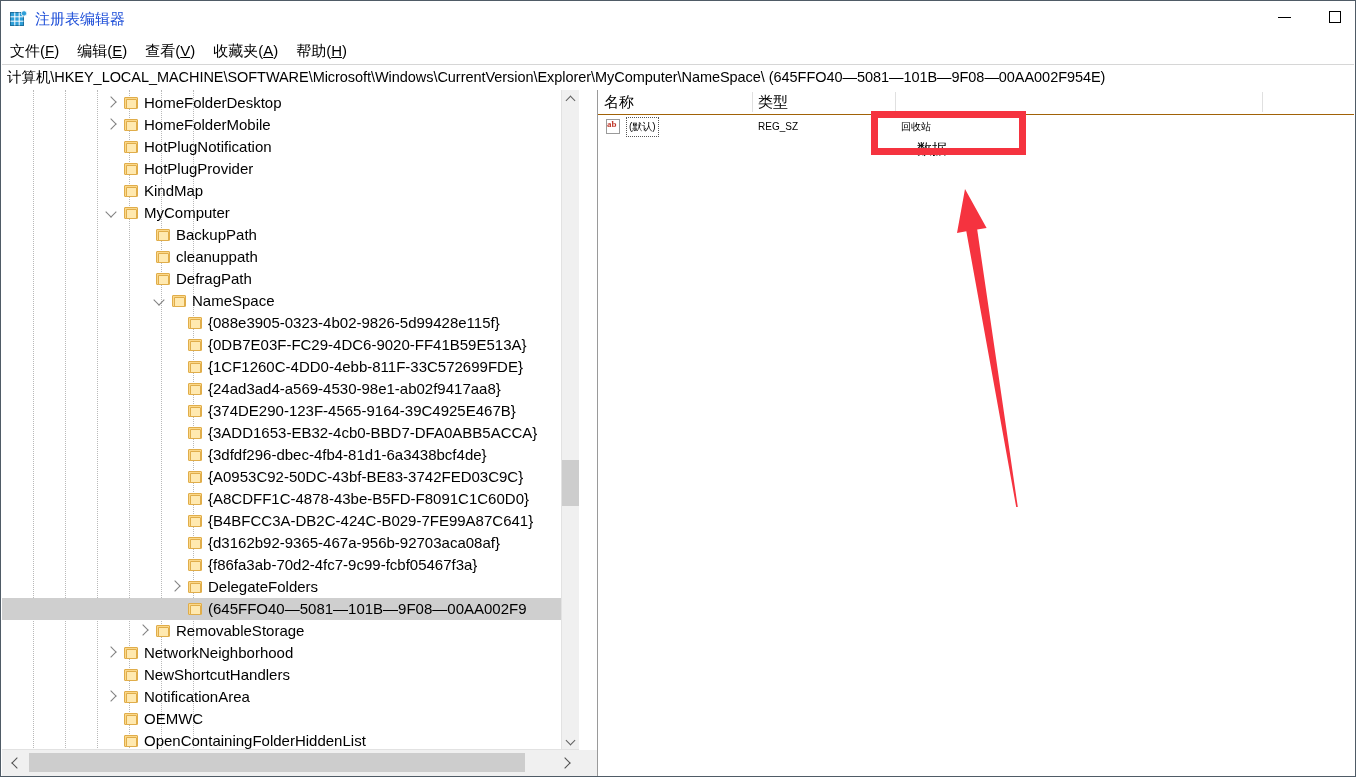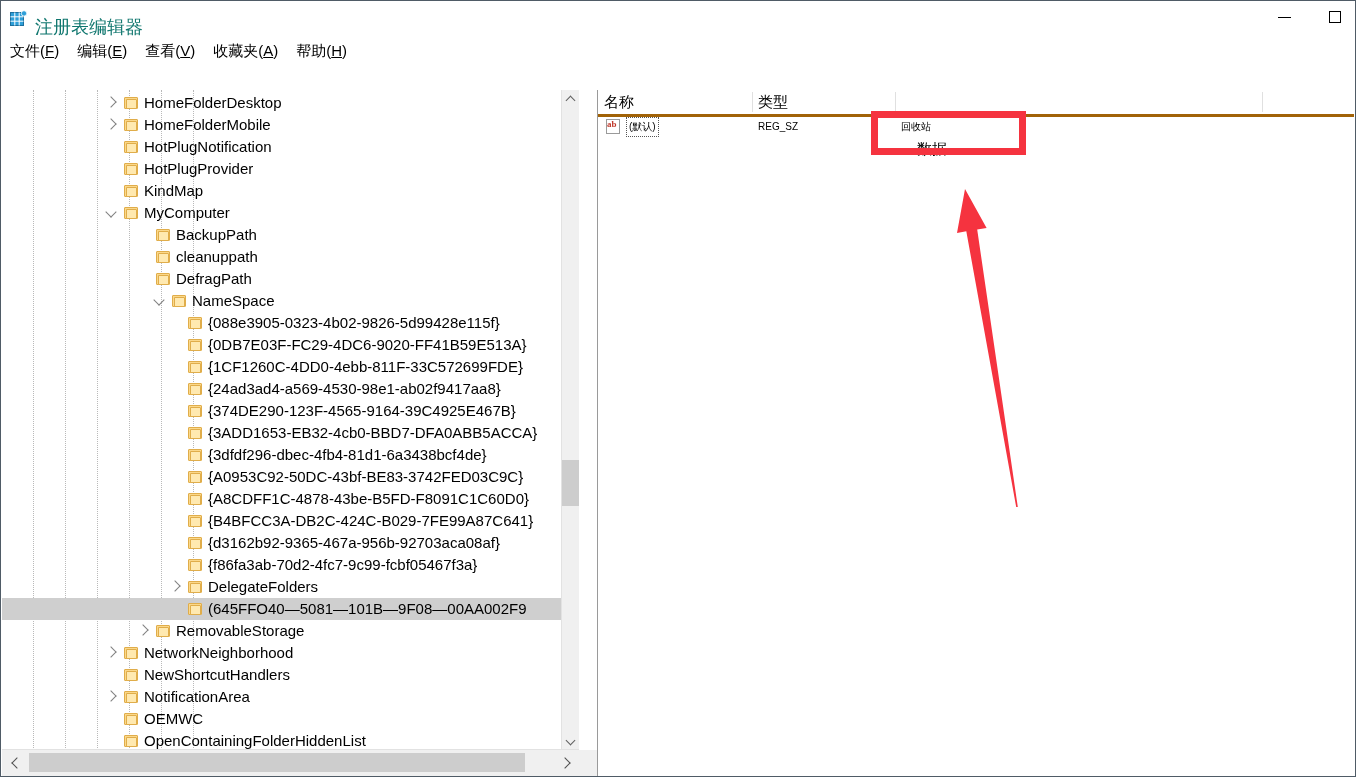--- a/index.html
+++ b/index.html
@@ -9,21 +9,21 @@
     font-family:"Liberation Sans","DejaVu Sans",sans-serif;
     font-size:15px;color:#000;
     overflow:hidden;
     -webkit-font-smoothing:antialiased;
   }
   #app{position:relative;width:1356px;height:777px;box-sizing:border-box;border:1px solid #4f5b66;background:#fff;}
 
   
   .titlebar{position:absolute;left:0;top:0;width:1354px;height:36px;background:#ffffff;}
   .title-icon{position:absolute;left:9px;top:9px;width:18px;height:18px;}
-  .title-text{position:absolute;left:34px;top:16px;font-size:18px;color:#0f766e;line-height:20px;white-space:nowrap;}
+  .title-text{position:absolute;left:34px;top:8px;font-size:15px;color:#1d4ed8;line-height:20px;white-space:nowrap;}
   .wbtn{position:absolute;top:0;width:46px;height:32px;display:flex;align-items:center;justify-content:center;}
   .wbtn-min{left:1260px;}
   .wbtn-max{left:1311px;}
   .min-glyph{display:block;width:13px;height:1px;background:#000;}
   .max-glyph{display:block;width:12px;height:12px;border:1.6px solid #000;box-sizing:border-box;}
 
   
   .menubar{position:absolute;left:0;top:38px;width:1354px;height:24px;background:#fff;display:flex;align-items:center;}
   .menu-item{padding:2px 9px 2px 9px;font-size:15px;color:#000;line-height:20px;white-space:nowrap;cursor:default;}
   .menu-item u{text-decoration:underline;}
@@ -72,21 +72,21 @@
   .hsb-l{left:0;}
   .hsb-r{right:0;}
   .hsb-arr{width:7px;height:7px;border-left:1.8px solid #505050;border-bottom:1.8px solid #505050;}
   .hsb-arr.lt{transform:rotate(45deg);margin-left:3px;}
   .hsb-arr.rt{transform:rotate(-135deg);margin-right:3px;}
   .hsb-thumb{position:absolute;top:3px;height:19px;background:#cdcdcd;}
   .corner{position:absolute;right:0;bottom:0;width:18px;height:26px;background:#f0f0f0;}
 
   
   .listpane{position:absolute;left:596px;top:0;width:756px;height:686px;background:#fff;}
-  .lvhead{position:absolute;left:0;top:0;width:756px;height:24px;background:#fff;border-bottom:3px solid #a16207;}
+  .lvhead{position:absolute;left:0;top:0;width:756px;height:24px;background:#fff;border-bottom:1px solid #a16207;}
   .hcell{position:absolute;top:0;height:24px;line-height:24px;font-size:15px;color:#000;padding-left:6px;box-sizing:border-box;}
   .hsep{position:absolute;top:2px;width:0;height:20px;border-left:1px solid #e0e0e0;}
   .lvrow{position:absolute;left:0;height:26px;line-height:26px;}
   .lc{position:absolute;top:0;height:26px;line-height:26px;font-size:10px;color:#000;white-space:nowrap;}
   .abicon{position:absolute;left:8px;top:5px;width:16px;height:16px;}
   .abicon .pg{position:absolute;left:0;top:0;width:14px;height:15px;background:#fff;border:1px solid #9a9a9a;box-sizing:border-box;}
   .abicon .ab{position:absolute;left:1px;top:0px;font-size:9px;font-weight:bold;color:#c0392b;font-family:"Liberation Serif",serif;line-height:11px;}
   .namefocus{display:inline-block;border:1px dotted #555;padding:0 2px;line-height:18px;}
 
   
@@ -119,20 +119,23 @@
   </div>
 
   <div class="menubar" id="menubar">
       <div class="menu-item">文件(<u>F</u>)</div>
       <div class="menu-item">编辑(<u>E</u>)</div>
       <div class="menu-item">查看(<u>V</u>)</div>
       <div class="menu-item">收藏夹(<u>A</u>)</div>
       <div class="menu-item">帮助(<u>H</u>)</div>
     </div>
 
+  <div class="addressbar">
+    <div class="address-text">计算机\HKEY_LOCAL_MACHINE\SOFTWARE\Microsoft\Windows\CurrentVersion\Explorer\MyComputer\NameSpace\ (645FFO40—5081—101B—9F08—00AA002F954E)</div>
+  </div>
 
   <div class="content">
 
     <div class="treepane">
       <div class="treeview">
         <div class="guides" id="guides">
             <div class="guide" style="left: 31px;"></div>
             <div class="guide" style="left: 63px;"></div>
             <div class="guide" style="left: 95px;"></div>
             <div class="guide" style="left: 127px;"></div>

